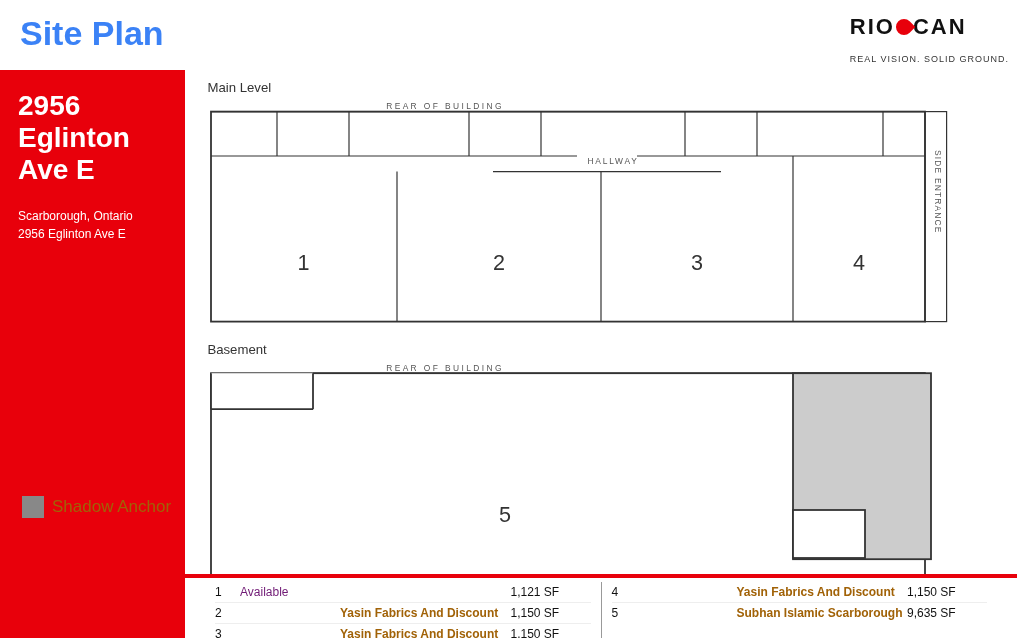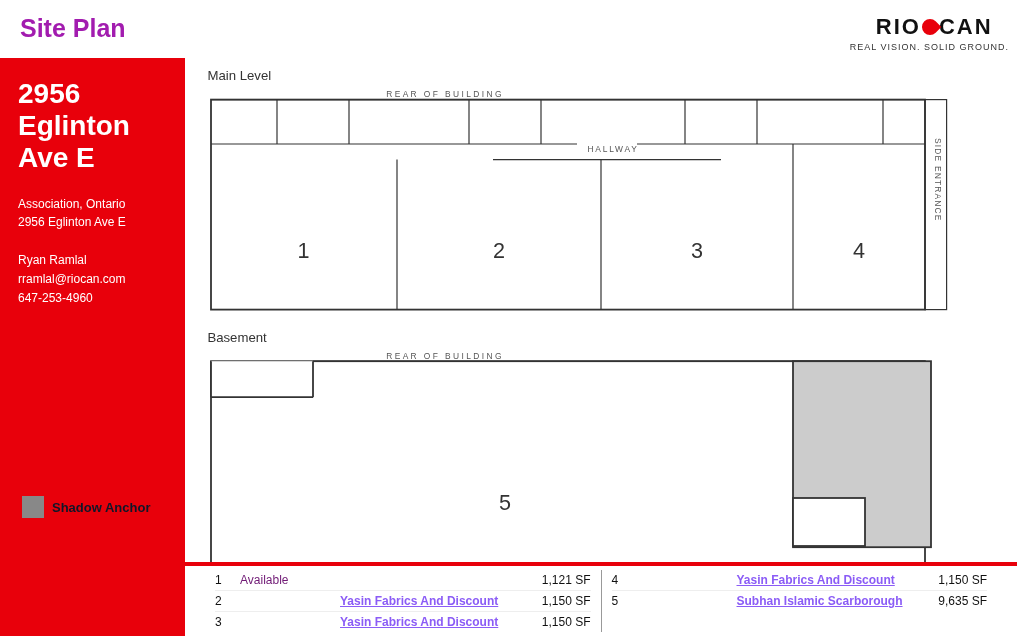--- a/index.html
+++ b/index.html
@@ -13,52 +13,51 @@
     }
 
     
     .header {
       display: flex;
       justify-content: space-between;
       align-items: flex-start;
       padding: 14px 20px 6px 20px;
     }
     .site-plan-title {
-      font-size: 25px;
+      font-size: 34px;
       font-weight: bold;
-      color: #a21caf;
+      color: #3b82f6;
     }
     .logo-area {
       text-align: right;
     }
     .logo-text {
       font-size: 22px;
       font-weight: bold;
       letter-spacing: 2px;
       color: #111;
       display: flex;
       align-items: center;
       gap: 0;
-      margin-left: 26px;
     }
     .logo-leaf {
       display: inline-block;
       width: 16px;
       height: 16px;
       background: #e8000b;
       border-radius: 50% 50% 0 50%;
       margin: 0 1px;
       transform: rotate(-45deg);
     }
     .logo-tagline {
       font-size: 9px;
       color: #333;
       letter-spacing: 1px;
       text-align: right;
-      margin-top: 2px;
+      margin-top: 14px;
     }
 
     
     .main-content {
       display: flex;
       padding: 0 12px 0 0;
       height: calc(100% - 60px);
     }
 
     
@@ -86,23 +85,23 @@
     .contact-info {
       font-size: 12px;
       line-height: 1.6;
     }
     .legend-box {
       width: 22px;
       height: 22px;
       background: #888;
     }
     .legend-label {
-      font-size: 13px;
-      font-weight: bold;
-      color: #0f172a;
+      font-size: 17px;
+      font-weight: normal;
+      color: #a16207;
     }
 
     
     .plan-area {
       flex: 1;
       padding: 4px 20px 0 20px;
       position: relative;
       overflow: hidden;
     }
 
@@ -142,27 +141,26 @@
       font-weight: normal;
     }
     .cell-status {
       width: 100px;
     }
     .cell-status.available {
       color: #701a75;
     }
     .cell-name {
       flex: 1;
-      color: #8b5cf6;
+      color: #a16207;
       font-weight: bold;
-      text-decoration: underline;
     }
     .cell-size {
       width: 80px;
-      text-align: right;
+      text-align: left;
     }
     .table-divider {
       width: 1px;
       background: #999;
       margin: 0 10px;
     }
 
     
     svg.floor-svg {
       width: 100%;
@@ -181,27 +179,22 @@
     </div>
     <div class="logo-tagline">REAL VISION. SOLID GROUND.</div>
   </div>
 </div>
 
 <div class="main-content">
 
   <div class="sidebar">
     <div class="property-title">2956 Eglinton Ave E</div>
     <div class="property-address">
-      <span>Association, Ontario</span><br>
+      <span>Scarborough, Ontario</span><br>
       <span>2956 Eglinton Ave E</span>
-    </div>
-    <div class="contact-info">
-      <span>Ryan Ramlal</span><br>
-      <span>rramlal@riocan.com</span><br>
-      <span>647-253-4960</span>
     </div>
   </div>
 
   <div class="plan-area">
 
     
     <svg class="floor-svg" viewBox="0 0 660 460" xmlns="http://www.w3.org/2000/svg" style="margin-top:4px;">
 
       <text x="2" y="12" font-size="11" fill="#333">Main Level</text>
 

